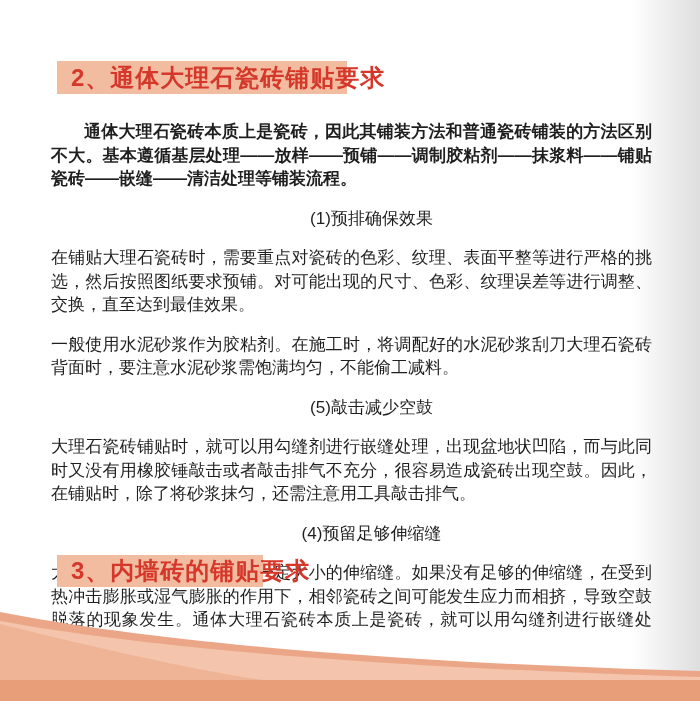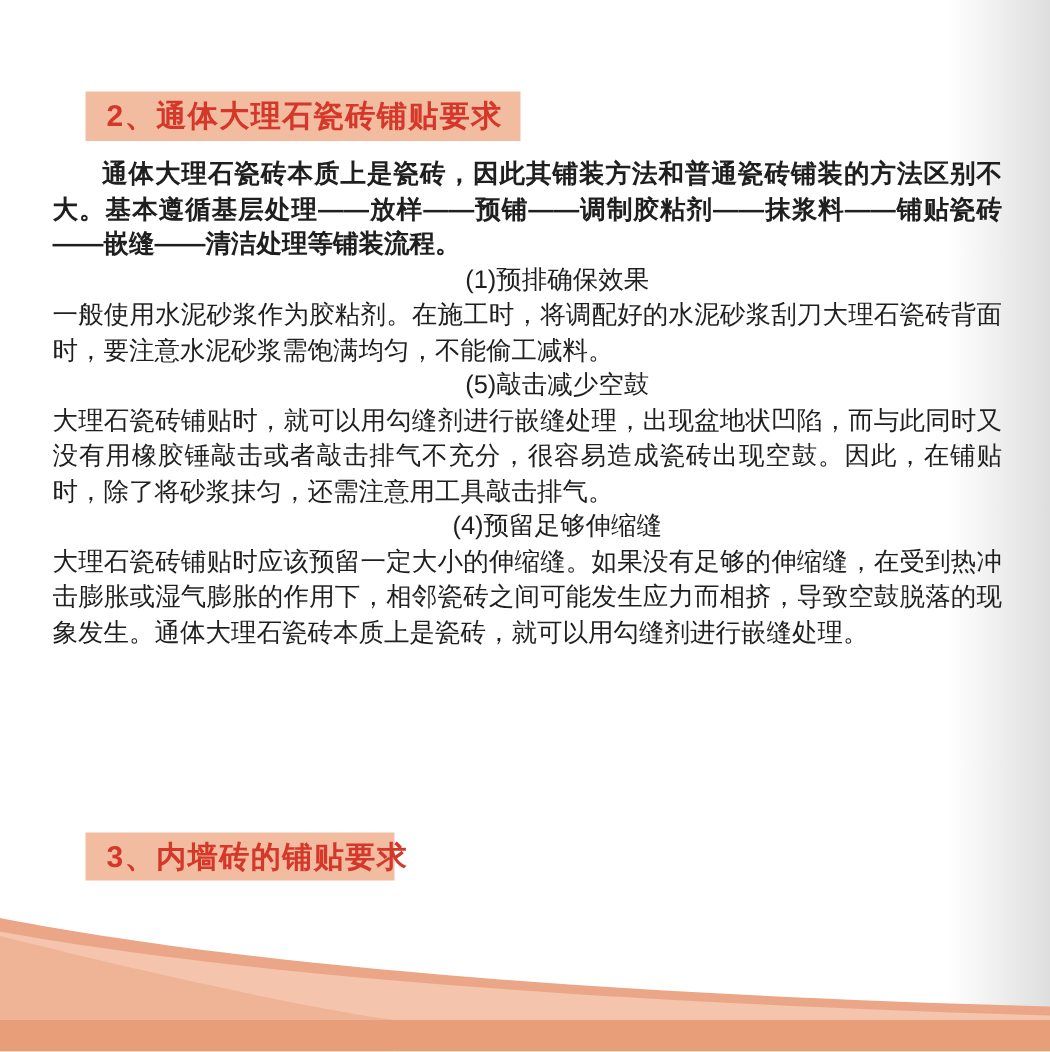--- a/index.html
+++ b/index.html
@@ -9,51 +9,52 @@
     font-family:"Liberation Sans", sans-serif;
   }
   .edge-right {
     position:absolute; top:0; right:0; width:68px; height:684px;
     background:linear-gradient(90deg, rgba(223,223,223,0) 0%, #dedede 100%);
   }
   .hbox {
     position:absolute; left:57px; box-sizing:border-box;
     background:var(--heading-bg, #f2bca1);
     color:var(--heading-text, #d5382a);
-    font-weight:bold; font-size:20px; letter-spacing:1px;
+    font-weight:bold; font-size:24px; letter-spacing:1px;
     display:flex; align-items:center; padding-left:14px; white-space:nowrap;
   }
   .hbox-1 { top:61px; width:290px; height:33px; }
   .hbox-2 { top:555px; width:206px; height:32px;text-align:right; }
   .body-text {
     position:absolute; left:35px; top:104px; width:633px;
     font-size:17px; line-height:23.5px;
     color:var(--body-text, #1f1f1f);
     text-align:justify;
   }
-  .body-text p { margin:0; }
+  .body-text p { margin:16px; }
   .intro { font-weight:bold; margin:0 0 11px 0; text-indent:33px; }
   .sub-heading { padding-left:40px; text-align:center; }
   .wave {
     position:absolute; left:0; bottom:0; width:700px; height:100px; display:block;
   }
 </style>
 </head>
 <body>
 
 <div class="page">
 
   <div class="edge-right"></div>
 
   <div class="hbox hbox-1">2、通体大理石瓷砖铺贴要求</div>
 
   <div class="body-text">
     <p class="intro">通体大理石瓷砖本质上是瓷砖，因此其铺装方法和普通瓷砖铺装的方法区别不大。基本遵循基层处理——放样——预铺——调制胶粘剂——抹浆料——铺贴瓷砖——嵌缝——清洁处理等铺装流程。</p>
 
     <p class="sub-heading">(1)预排确保效果</p>
+    <p>在铺贴大理石瓷砖时，需要重点对瓷砖的色彩、纹理、表面平整等进行严格的挑选，然后按照图纸要求预铺。对可能出现的尺寸、色彩、纹理误差等进行调整、交换，直至达到最佳效果。</p>
 
     <p>一般使用水泥砂浆作为胶粘剂。在施工时，将调配好的水泥砂浆刮刀大理石瓷砖背面时，要注意水泥砂浆需饱满均匀，不能偷工减料。</p>
 
     <p class="sub-heading">(5)敲击减少空鼓</p>
     <p>大理石瓷砖铺贴时，就可以用勾缝剂进行嵌缝处理，出现盆地状凹陷，而与此同时又没有用橡胶锤敲击或者敲击排气不充分，很容易造成瓷砖出现空鼓。因此，在铺贴时，除了将砂浆抹匀，还需注意用工具敲击排气。</p>
 
     <p class="sub-heading">(4)预留足够伸缩缝</p>
     <p>大理石瓷砖铺贴时应该预留一定大小的伸缩缝。如果没有足够的伸缩缝，在受到热冲击膨胀或湿气膨胀的作用下，相邻瓷砖之间可能发生应力而相挤，导致空鼓脱落的现象发生。通体大理石瓷砖本质上是瓷砖，就可以用勾缝剂进行嵌缝处理。</p>
   </div>
 

